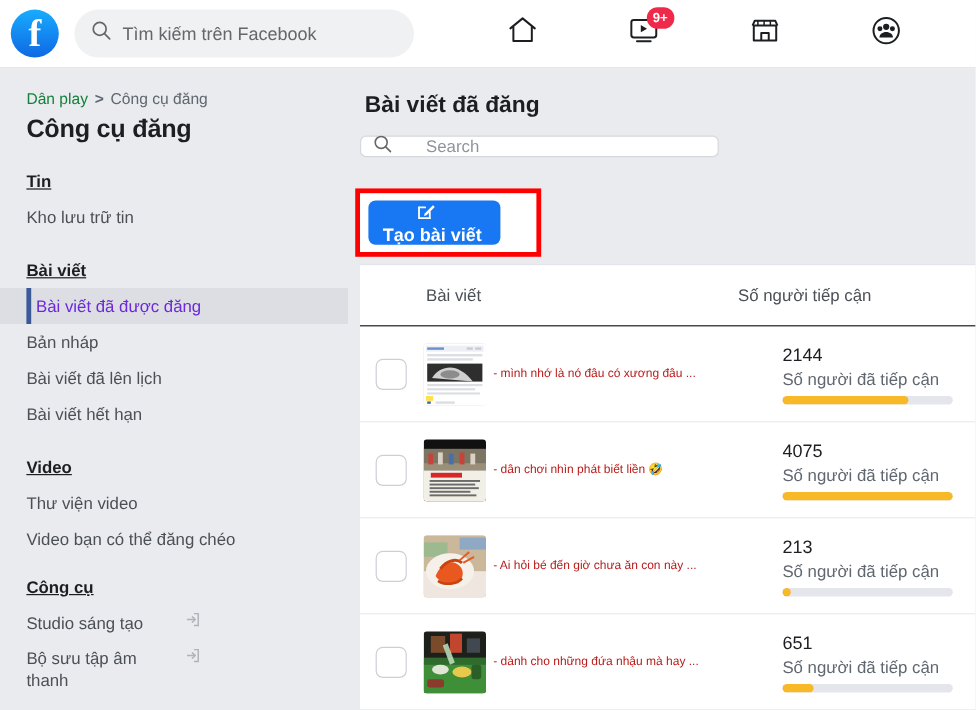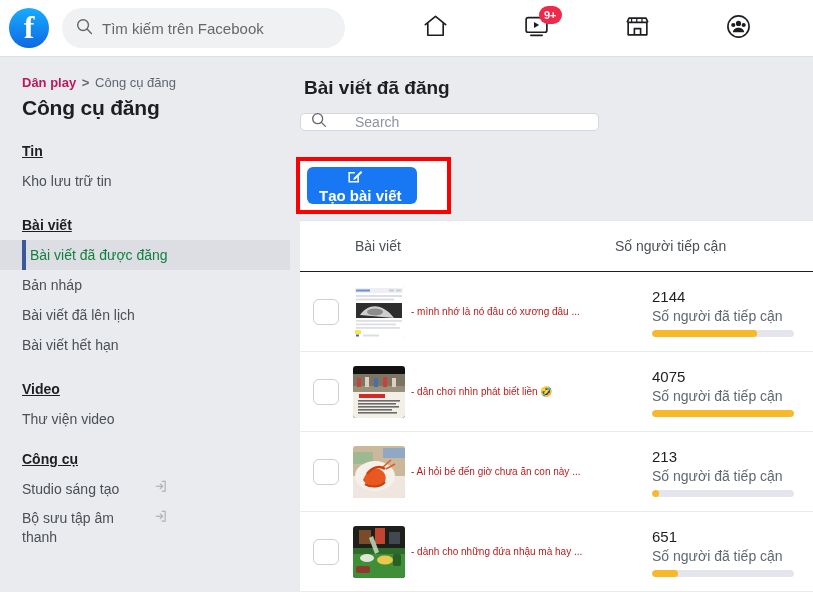--- a/index.html
+++ b/index.html
@@ -106,21 +106,21 @@
     overflow: hidden;
   }
 
   .breadcrumb {
     padding: 0 22px;
     font-size: 13px;
     line-height: 16px;
     color: #606770;
     white-space: nowrap;
   }
-  .breadcrumb .crumb-link { color: #be185d; font-weight: 700; }
+  .breadcrumb .crumb-link { color: #15803d; font-weight: 400; }
   .breadcrumb .crumb-sep { color: #606770; font-weight: 700; margin: 0 2px; }
   .breadcrumb .crumb-cur { color: #606770; }
 
   .page-title {
     padding: 3px 22px 0;
     font-size: 21px;
     font-weight: 700;
     line-height: 28px;
     color: #1c1e21;
     letter-spacing: -0.2px;
@@ -145,21 +145,21 @@
     align-items: flex-start;
     justify-content: space-between;
     padding: 5px 22px 5px 22px;
     font-size: 14px;
     line-height: 20px;
     color: #4b4f56;
     min-height: 30px;
   }
   .nav-item.active {
     background: #dcdee3;
-    color: #15803d;
+    color: #6d28d9;
   }
   .nav-item.active::before {
     content: "";
     position: absolute;
     left: 22px; top: 0; bottom: 0;
     width: 4px;
     background: #3b5998;
   }
   .nav-item.active .nav-label { padding-left: 8px; }
   .nav-label { white-space: nowrap; }
@@ -403,20 +403,23 @@
     </div>
     <div class="nav-item">
       <span class="nav-label">Bài viết hết hạn</span>
     </div>
   </div>
 
   <div class="nav-group">
     <div class="group-title">Video</div>
     <div class="nav-item">
       <span class="nav-label">Thư viện video</span>
+    </div>
+    <div class="nav-item">
+      <span class="nav-label">Video bạn có thể đăng chéo</span>
     </div>
   </div>
 
   <div class="nav-group tight">
     <div class="group-title">Công cụ</div>
 
     <div class="nav-item">
       <span class="nav-label">Studio sáng tạo</span>
       <span class="ext-icon">
         <svg width="15" height="15" viewBox="0 0 16 16">

